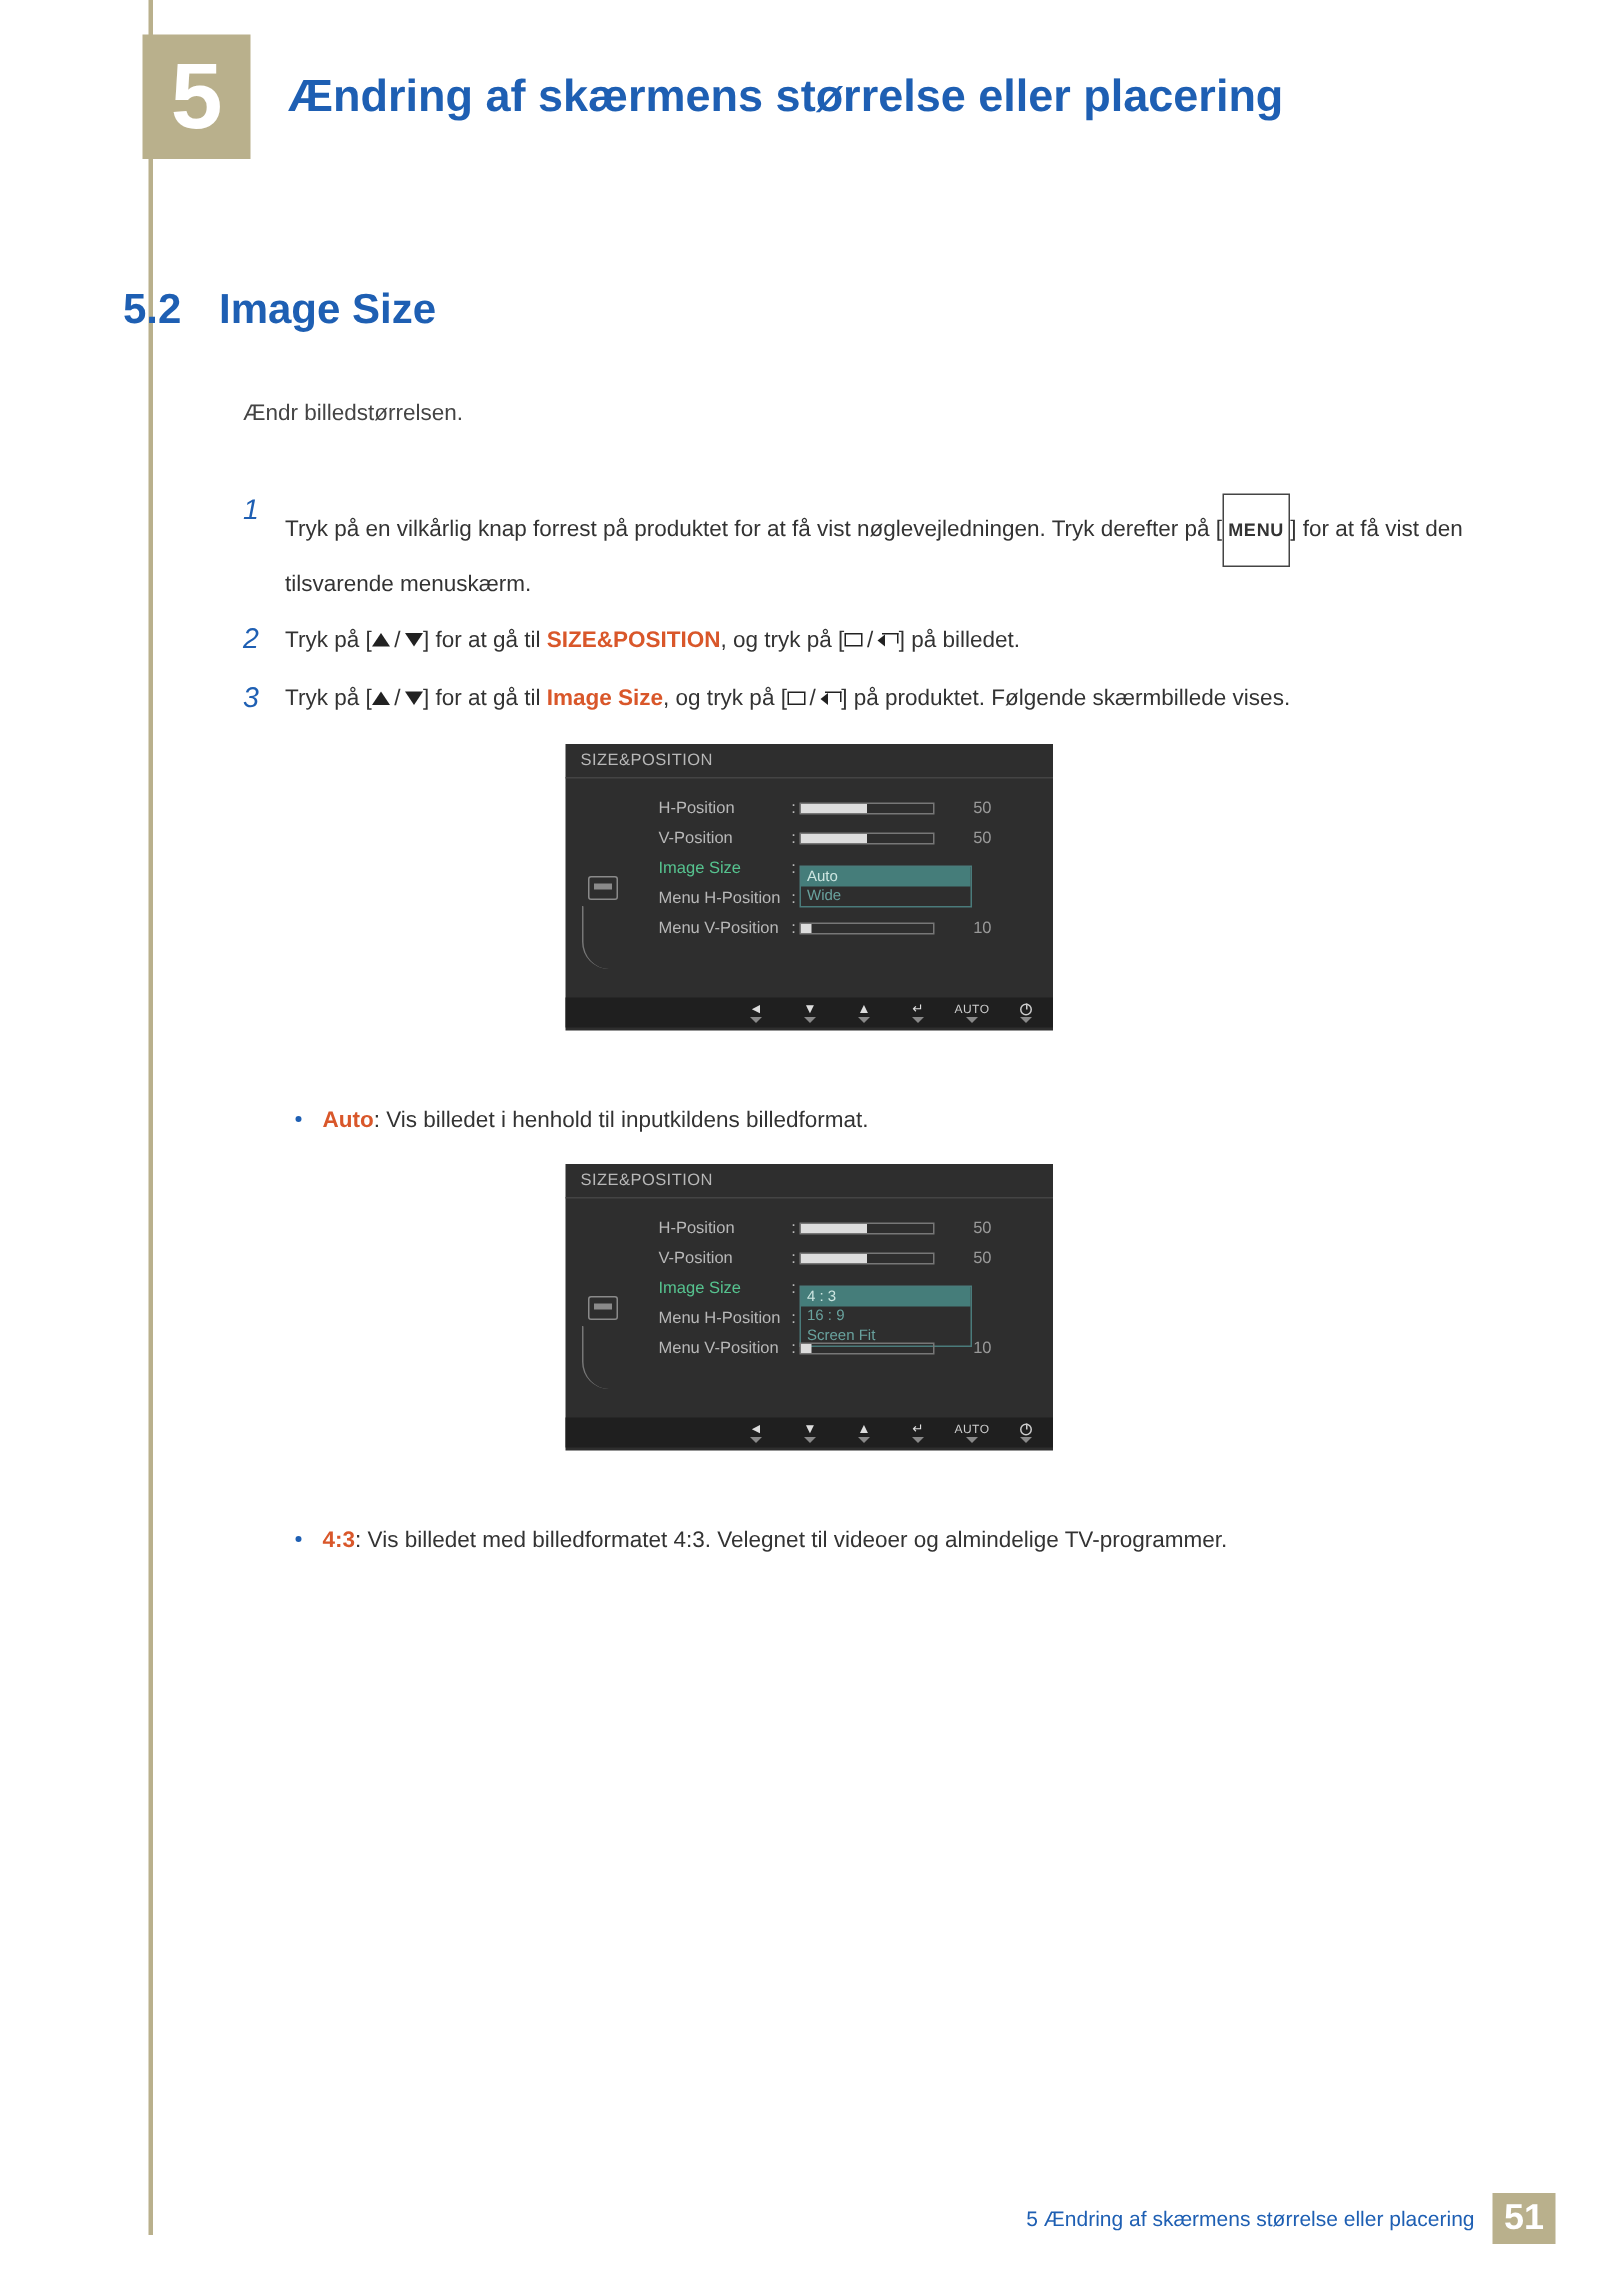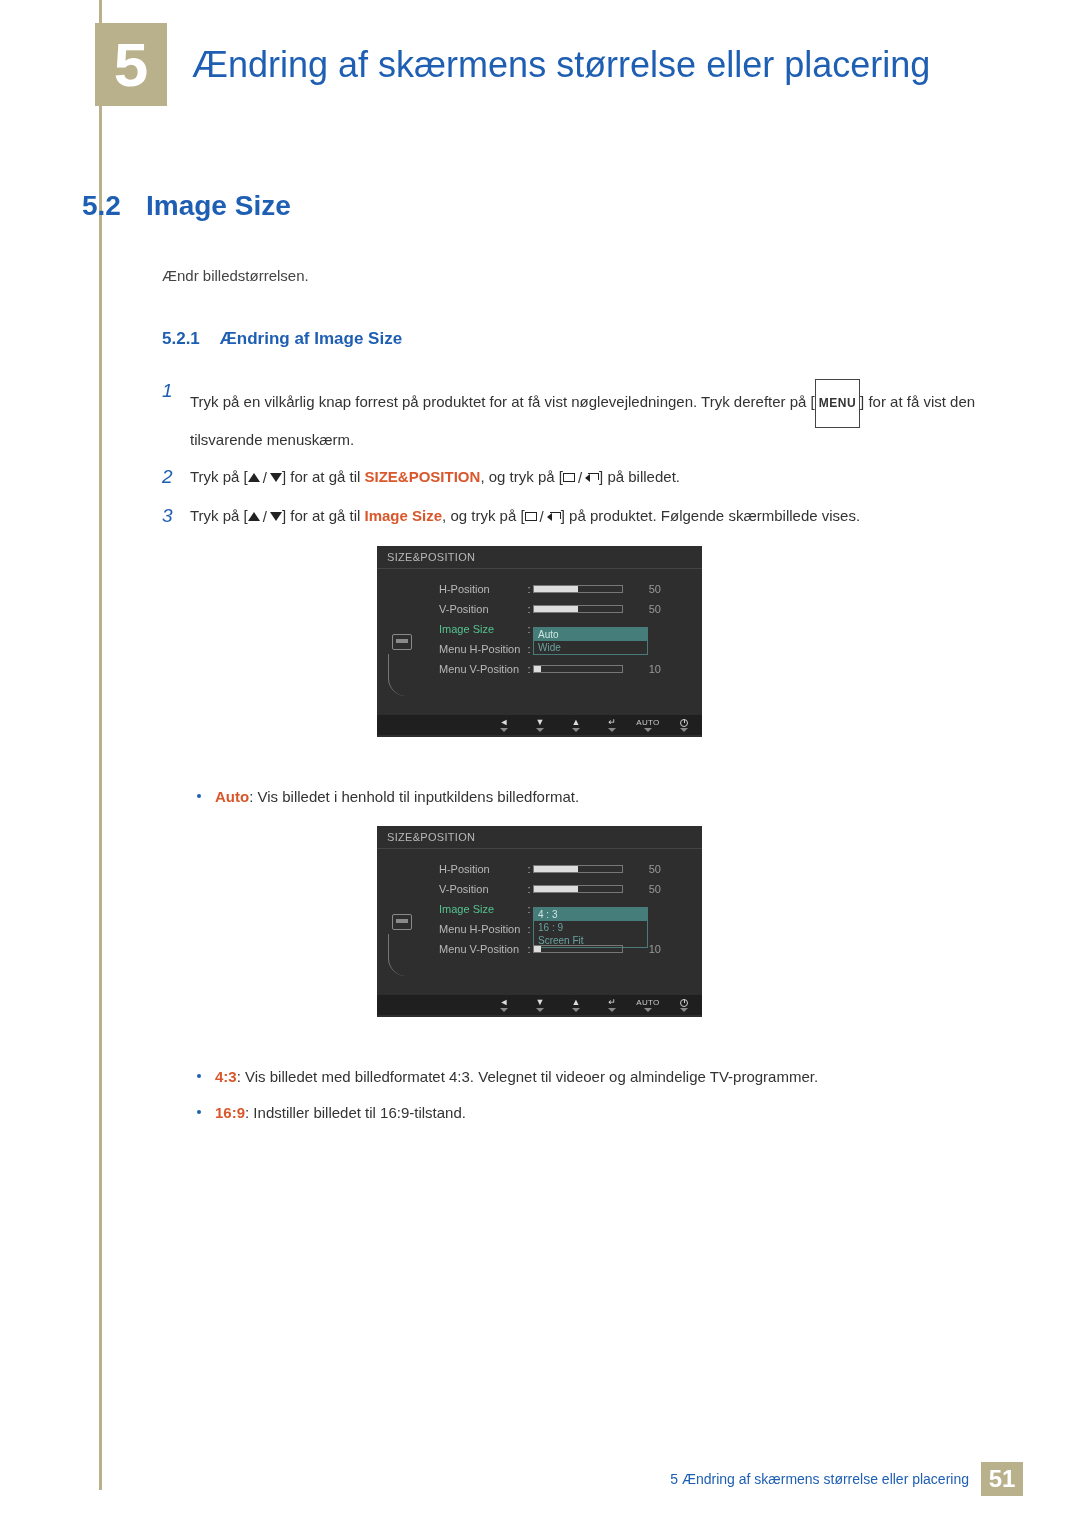--- a/index.html
+++ b/index.html
@@ -35,22 +35,22 @@
     color: #fff;
     font-size: 62px;
     font-weight: bold;
     display: flex;
     align-items: center;
     justify-content: center;
     margin-right: 25px;
   }
   .chapter-heading {
     color: #1e5fb3;
-    font-size: 36px;
-    font-weight: normal;
+    font-size: 30px;
+    font-weight: bold;
   }
   .content {
     position: absolute;
     left: 82px;
     top: 190px;
     width: 915px;
   }
   .section-row {
     display: flex;
     align-items: baseline;
@@ -249,21 +249,21 @@
   }
   .bl-dot {
     width: 4px; height: 4px; background: #1e5fb3; border-radius: 50%;
     margin-top: 9px; margin-right: 14px; flex-shrink: 0;
   }
   .bl-body { flex: 1; font-size: 15px; color: #333; }
 
   .footer {
     position: absolute;
     top: 1462px;
-    right: 57px;
+    right: 43px;
     display: flex;
     align-items: center;
     gap: 12px;
   }
   .footer-text { color: #1e5fb3; font-size: 14px; }
   .footer-page {
     width: 42px; height: 34px;
     background: #b9b08c;
     color: #fff;
     font-size: 24px;
@@ -283,24 +283,20 @@
 
 <div class="content">
 
   <div class="section-row">
     <div class="section-num">5.2</div>
     <div class="section-title">Image Size</div>
   </div>
 
   <div class="intro-text">Ændr billedstørrelsen.</div>
 
-  <div class="subsection-row">
-    <div class="subsection-num">5.2.1</div>
-    <div class="subsection-title">Ændring af Image Size</div>
-  </div>
 
   <div class="step">
     <div class="step-num">1</div>
     <div class="step-body">
       <span>Tryk på en vilkårlig knap forrest på produktet for at få vist nøglevejledningen. Tryk derefter på [</span><span class="kw-menu">MENU</span><span>] for at få vist den tilsvarende menuskærm.</span>
     </div>
   </div>
 
   <div class="step">
     <div class="step-num">2</div>
@@ -492,24 +488,20 @@
           </div>
       </div>
     </div>
   </div>
 
   <div class="bullets">
     <div class="bl">
       <div class="bl-dot"></div>
       <div class="bl-body"><span class="kw">4:3</span><span>: Vis billedet med billedformatet 4:3. Velegnet til videoer og almindelige TV-programmer.</span></div>
     </div>
-    <div class="bl">
-      <div class="bl-dot"></div>
-      <div class="bl-body"><span class="kw">16:9</span><span>: Indstiller billedet til 16:9-tilstand.</span></div>
-    </div>
   </div>
 
 </div>
 
 <div class="footer">
   <div class="footer-text">5 Ændring af skærmens størrelse eller placering</div>
   <div class="footer-page">51</div>
 </div>
 
 </body></html>

